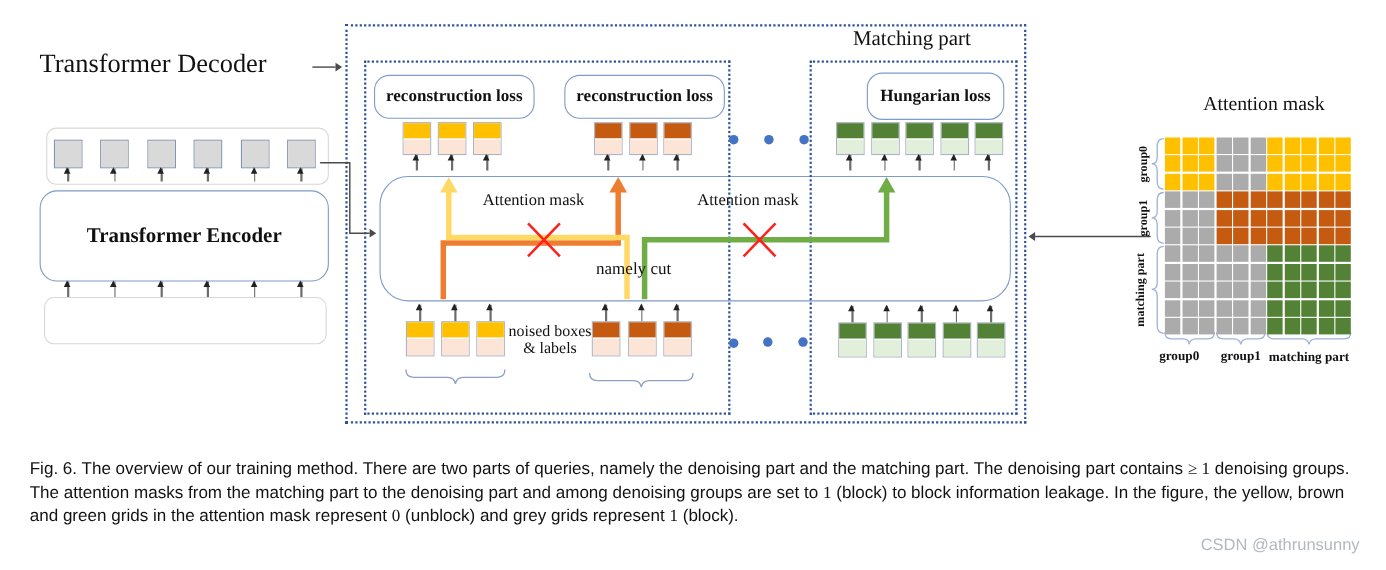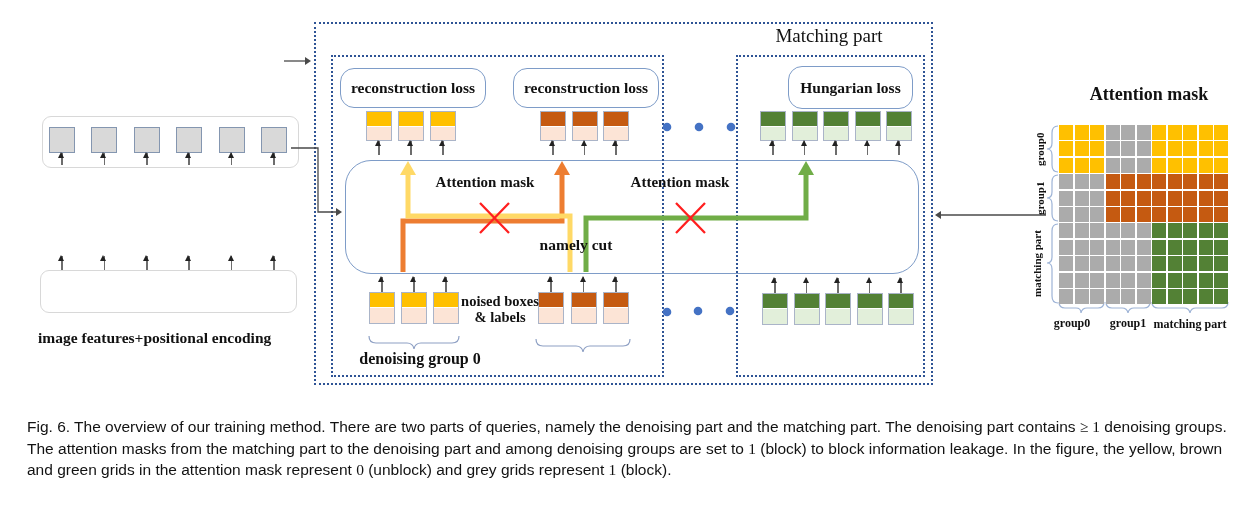--- a/index.html
+++ b/index.html
@@ -13,21 +13,21 @@
   .round-box { position:absolute; background:#fff; border:1.5px solid #7E9CC8; border-radius:14px; }
   .loss-box { display:flex; align-items:center; justify-content:center;
               font-weight:bold; font-size:15.5px; }
   .decoder-box { border-radius:26px; }
   .encoder-box { border-radius:16px; display:flex; align-items:center; justify-content:center;
                  font-weight:bold; font-size:19px; }
   .feat-frame { position:absolute; border:1px solid #d8d8d8; border-radius:9px; background:#fff; }
   
   .lbl { position:absolute; white-space:nowrap; }
   .part-lbl { font-size:19px; text-align:center; }
-  .bold { font-weight:bold; }
+  .bold { font-weight:normal; }
   .center { text-align:center; }
   
   .strip { position:absolute; display:flex; }
   .cell  { display:flex; flex-direction:column; align-items:center; }
   .qbox  { width:26px; border:1px solid #aab4c8; box-sizing:border-box; background:#fff; }
   .qtop  { width:100%; }
   .qbot  { width:100%; border-top:1px solid #fff; }
   .qs-out .qtop { height:14px; } .qs-out .qbot { height:13px; }
   .qs-in  .qtop { height:14px; } .qs-in  .qbot { height:15px; }
   .feat .qbox { border:1.2px solid #8496B0; }
@@ -54,20 +54,21 @@
   .caption .math { font-family:"Liberation Serif", serif; font-size:15.5px; }
   .watermark { position:absolute; left:1036px; top:487px; width:200px; text-align:right;
     font-family:"Liberation Sans", sans-serif; font-size:15px; color:#B2B8BE; }
   svg.overlay { position:absolute; left:0; top:0; pointer-events:none; }
 </style>
 </head>
 <body>
 
 <div class="canvas">
 
+  <div class="lbl" style="left:36px; top:45px; font-size:24px;">Transformer Decoder</div>
 
   <div class="feat-frame" style="left:42px; top:116px; width:255px; height:50px;"></div>
   <div class="strip feat feat-top" style="left:49px; top:127px; column-gap:16.4px;">
       <div class="cell">
         <div class="qbox">
           <div class="qtop" style="background: rgb(217, 217, 217);"></div>
         </div>
         <div class="arr"></div>
       </div>
       <div class="cell">
@@ -95,20 +96,23 @@
         <div class="arr"></div>
       </div>
       <div class="cell">
         <div class="qbox">
           <div class="qtop" style="background: rgb(217, 217, 217);"></div>
         </div>
         <div class="arr"></div>
       </div>
     </div>
 
+  <div class="round-box encoder-box" style="left:36px; top:173px; width:261px; height:81px;">
+    <span>Transformer Encoder</span>
+  </div>
 
   <div class="strip feat feat-bot" style="left:49px; top:256px; column-gap:16.4px;">
       <div class="cell">
         <div class="arr"></div>
         <div class="qbox">
           <div class="qtop" style="background: rgb(217, 217, 217);"></div>
         </div>
       </div>
       <div class="cell">
         <div class="arr"></div>
@@ -136,21 +140,20 @@
       </div>
       <div class="cell">
         <div class="arr"></div>
         <div class="qbox">
           <div class="qtop" style="background: rgb(217, 217, 217);"></div>
         </div>
       </div>
     </div>
   <div class="feat-frame" style="left:40px; top:270px; width:255px; height:41px;"></div>
 
-  <div class="lbl bold center" style="left:38px; top:329px; width:230px; font-size:15.5px;">image features+positional encoding</div>
 
   <div class="dotted" style="left:314px; top:22px; width:615px; height:359px;"></div>
 
   <div class="round-box decoder-box" style="left:345px; top:160px; width:572px; height:112px;"></div>
 
   <div class="dotted" style="left:331px; top:55px; width:329px; height:318px;"></div>
   <div class="dotted" style="left:736px; top:55px; width:185px; height:318px;"></div>
 
   <div class="lbl part-lbl" style="left:749px; top:25px; width:160px;">Matching part</div>
 
@@ -401,21 +404,20 @@
   </svg>
 
   <div class="lbl bold center" style="left:425px; top:174px; width:120px; font-size:15px;">Attention mask</div>
   <div class="lbl bold center" style="left:620px; top:174px; width:120px; font-size:15px;">Attention mask</div>
   <div class="lbl bold center" style="left:535px; top:236px; width:82px; font-size:15.5px;">namely cut</div>
 
   <div class="lbl bold center" style="left:452px; top:293px; width:96px; font-size:14.5px; line-height:16px; white-space:normal;">
     <div>noised boxes</div>
     <div>&amp; labels</div>
   </div>
-  <div class="lbl bold center" style="left:345px; top:350px; width:150px; font-size:16px;">denoising group 0</div>
 
   <div class="lbl bold center" style="left:1049px; top:84px; width:200px; font-size:18px;">Attention mask</div>
 
   <div class="mask-grid" style="left:1059px; top:125px;">
       <div class="mask-cell" style="background: rgb(255, 192, 0);"></div>
       <div class="mask-cell" style="background: rgb(255, 192, 0);"></div>
       <div class="mask-cell" style="background: rgb(255, 192, 0);"></div>
       <div class="mask-cell" style="background: rgb(171, 171, 171);"></div>
       <div class="mask-cell" style="background: rgb(171, 171, 171);"></div>
       <div class="mask-cell" style="background: rgb(171, 171, 171);"></div>
@@ -538,14 +540,15 @@
 
   <div class="vlabel" style="left:1031px; top:125px; width:18px; height:48px;">group0</div>
   <div class="vlabel" style="left:1031px; top:174px; width:18px; height:48px;">group1</div>
   <div class="vlabel" style="left:1025px; top:223px; width:24px; height:81px; white-space:normal;">matching part</div>
 
   <div class="col-lbl" style="left:1040px; top:316px; width:64px;">group0</div>
   <div class="col-lbl" style="left:1096px; top:316px; width:64px;">group1</div>
   <div class="col-lbl" style="left:1140px; top:317px; width:100px;">matching part</div>
 
   <div class="caption"><span>Fig. 6. The overview of our training method. There are two parts of queries, namely the denoising part and the matching part. The denoising part contains </span><span class="math">≥ 1</span><span> denoising groups. The attention masks from the matching part to the denoising part and among denoising groups are set to </span><span class="math">1</span><span> (block) to block information leakage. In the figure, the yellow, brown and green grids in the attention mask represent </span><span class="math">0</span><span> (unblock) and grey grids represent </span><span class="math">1</span><span> (block).</span></div>
+  <div class="watermark">CSDN @athrunsunny</div>
 
 </div>
 
 </body></html>

